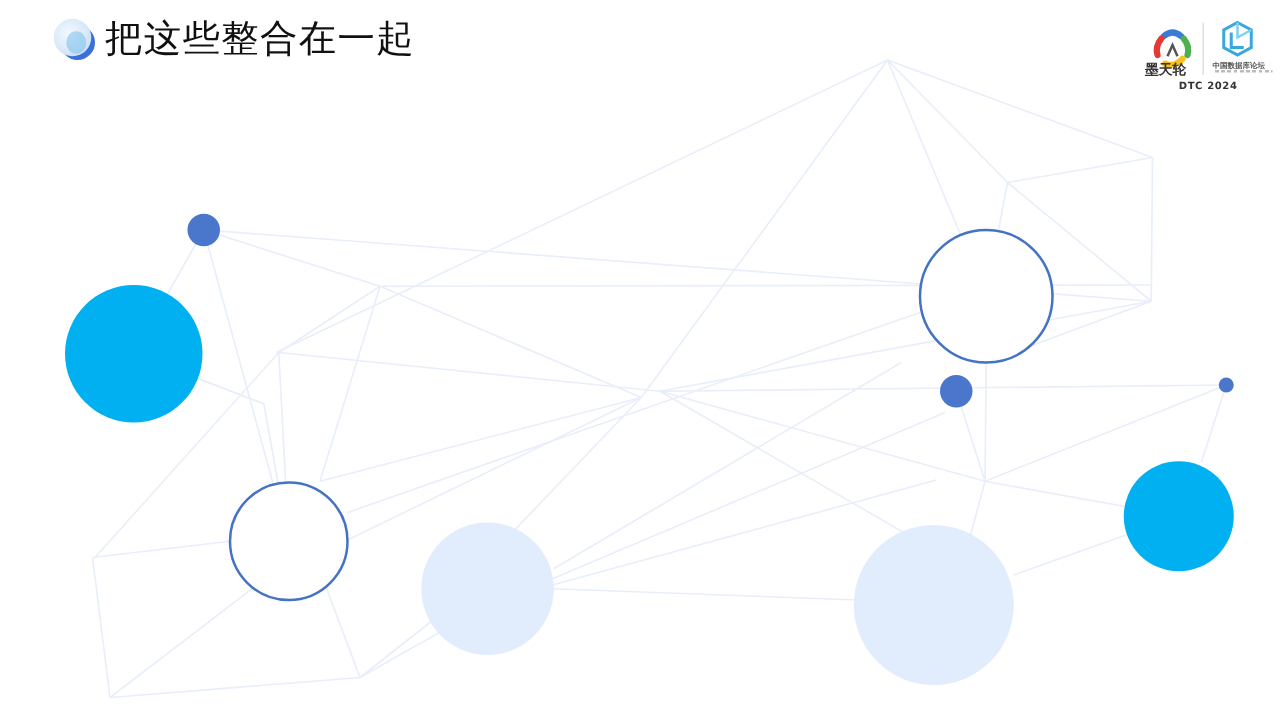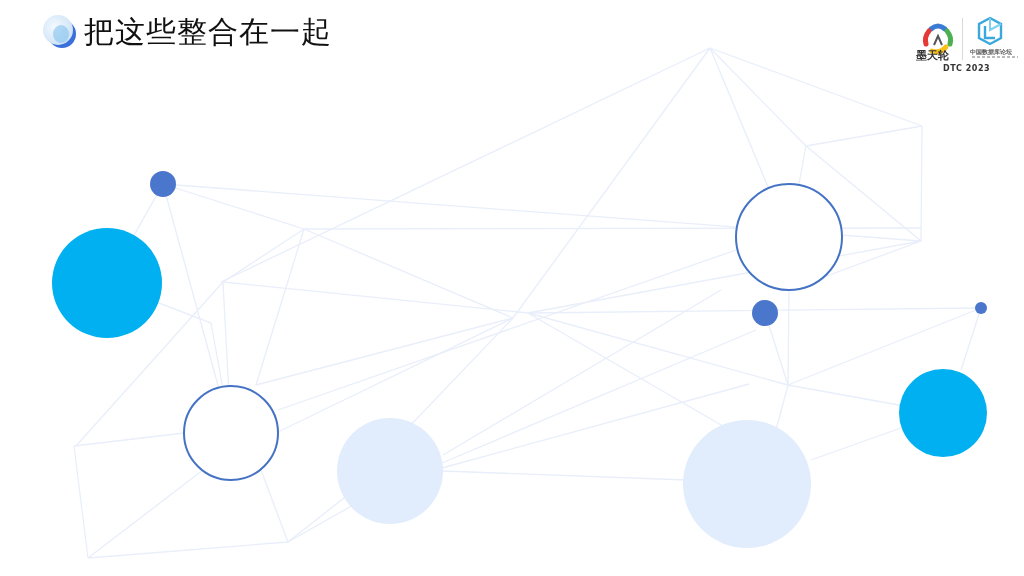--- a/index.html
+++ b/index.html
@@ -124,15 +124,15 @@
     </svg>
     <div class="logo-a-text">墨天轮</div>
     <div class="divider"></div>
     <svg class="logo-b" viewBox="0 0 28 30">
       <path d="M14 2 L25 8 L25 22 L14 28 L3 22 L3 8 Z" stroke="#3aa8dc" stroke-width="2.4" fill="none"></path>
       <path d="M9 10 L9 22 L19 22" stroke="#3aa8dc" stroke-width="2.4" fill="none"></path>
       <path d="M14 2 L14 14 L25 8" stroke="#7dd0f0" stroke-width="2" fill="none"></path>
     </svg>
     <div class="logo-b-text">中国数据库论坛</div>
     <div class="logo-b-sub"></div>
-    <div class="dtc">DTC 2023</div>
+    <div class="dtc">DTC 2024</div>
   </div>
 </div>
 
 </body></html>

